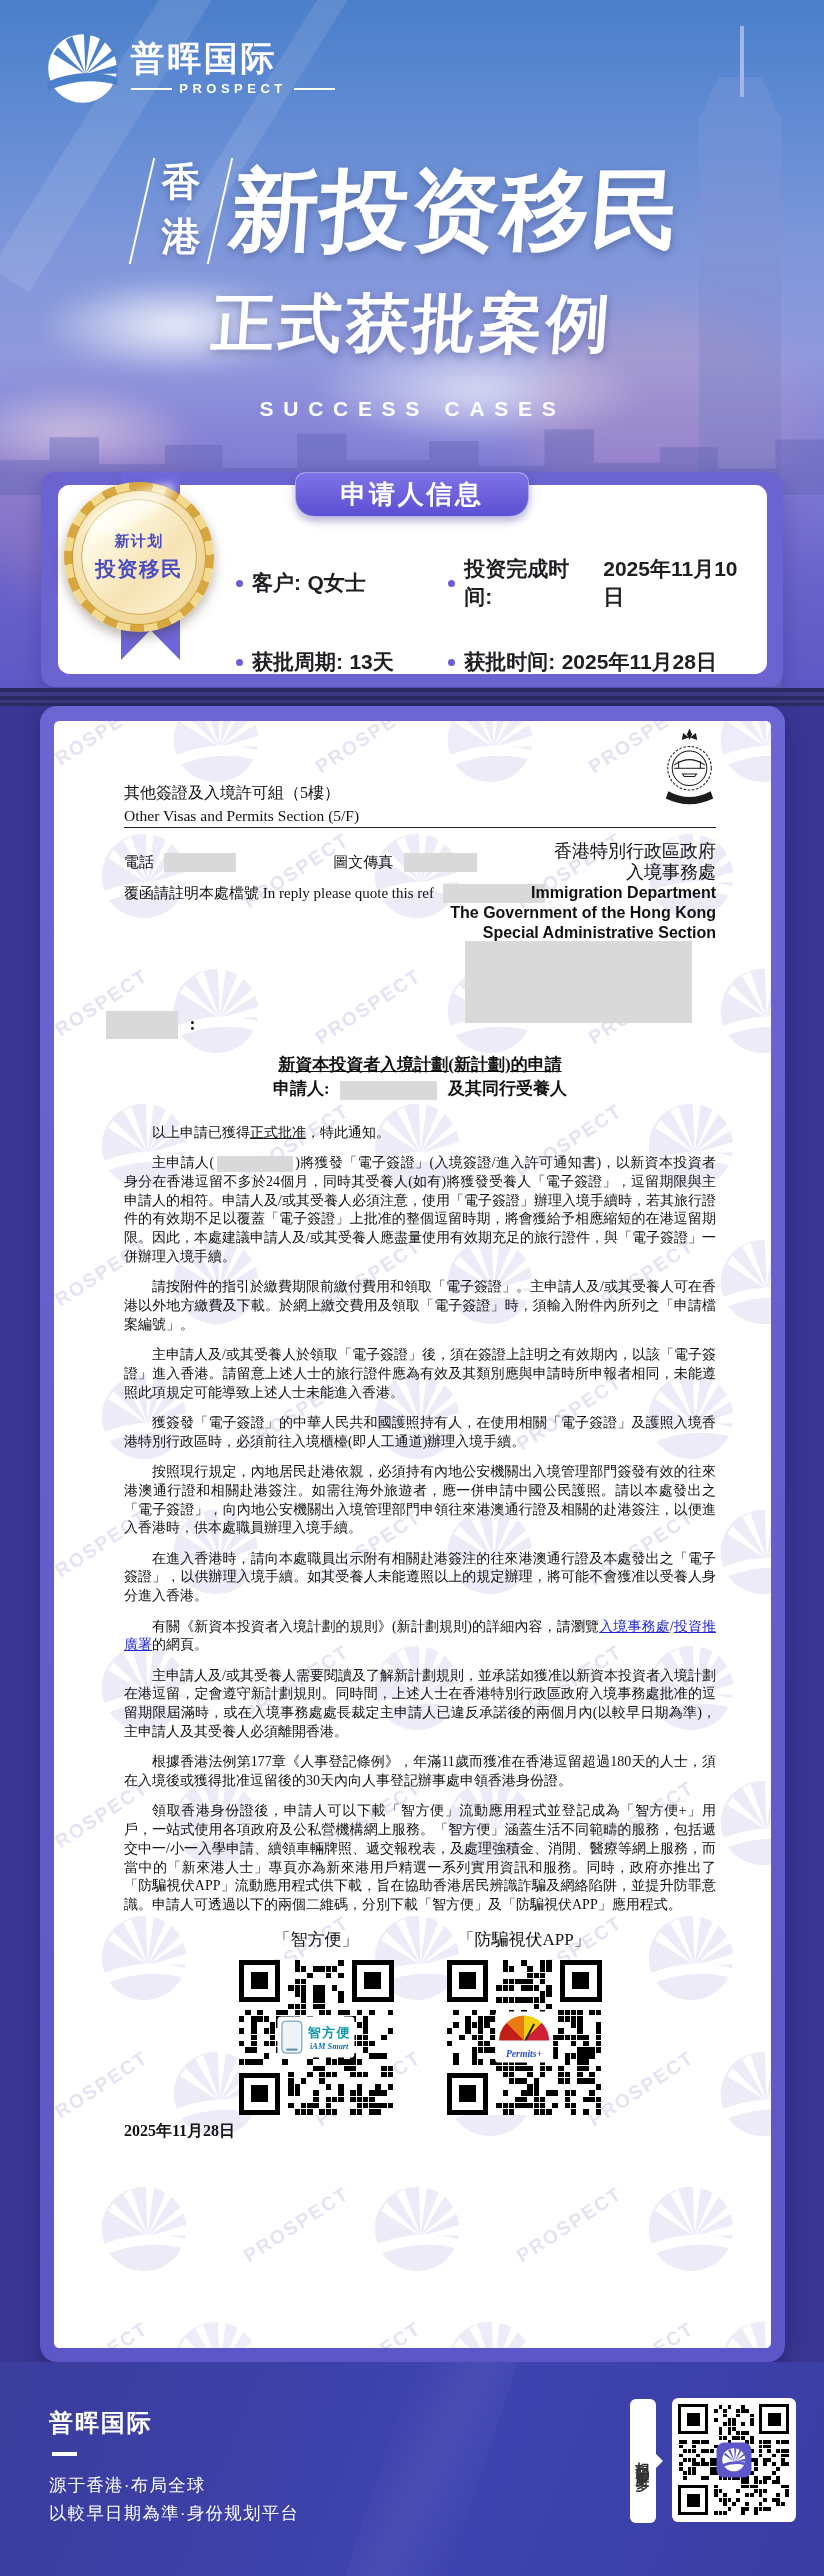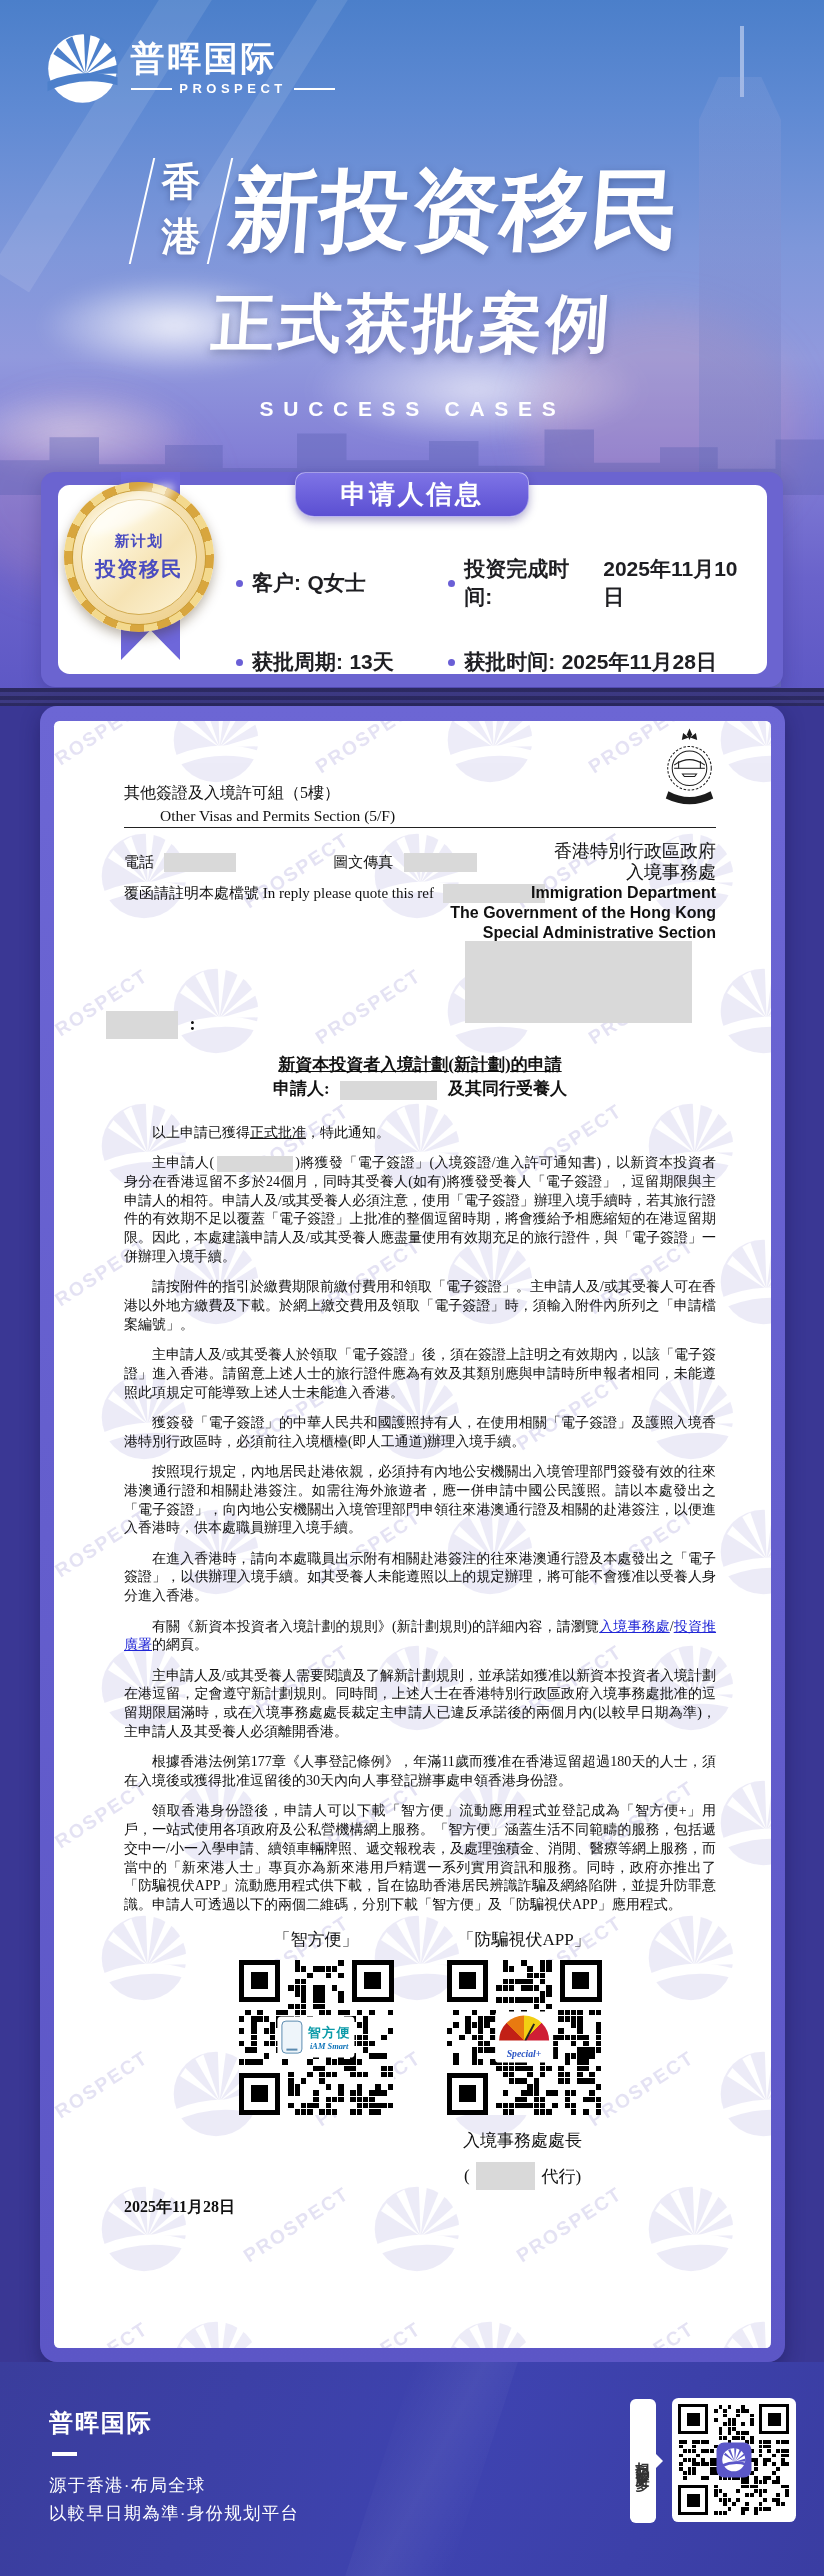--- a/index.html
+++ b/index.html
@@ -67,21 +67,21 @@
   
   .letter-card{position:absolute;left:40px;top:706px;width:745px;height:1656px;border-radius:17px;
     background:linear-gradient(180deg,#6c66d4,#5c56c6);box-shadow:0 7.7px 19.3px rgba(20,18,70,.4);}
   .paper{position:absolute;left:14px;top:15px;width:717px;height:1627px;background:#fff;border-radius:5.2px;overflow:hidden;}
   .wm{position:absolute;inset:0;z-index:0;pointer-events:none;}
   .wm .wm-c{position:absolute;width:90px;height:90px;opacity:.55;}
   .wm .wm-t{position:absolute;font-size:19.3px;letter-spacing:1.9px;color:#dcd9f0;opacity:.75;transform:rotate(-33deg);font-weight:600;}
   .letter-inner{position:absolute;inset:0;z-index:1;font-family:"Liberation Serif","DejaVu Serif",serif;color:#111;}
   .lh-flow{padding:0 55px 0 70px;}
   .sec-cn{margin-top:62px;font-size:16px;}
-  .sec-en{font-size:15.5px;margin-top:2.6px;margin-left:36px;}
+  .sec-en{font-size:15.5px;margin-top:2.6px;}
   .rule{border-bottom:1.3px solid #222;margin-top:2.6px;}
   .crow{display:flex;align-items:center;font-size:15px;}
   .crow.tel{margin-top:24.5px;}
   .crow.ref{margin-top:11.6px;}
   .redact{background:#d9d9d9;display:inline-block;}
   .r-tel{width:72px;height:19.3px;margin-left:10.3px;}
   .r-fax{width:73px;height:19.3px;margin-left:10.3px;}
   .fax-l{margin-left:97px;}
   .r-ref{width:102px;height:19.3px;margin-left:9px;}
   .gov{position:absolute;top:120px;right:55px;text-align:right;}
@@ -1052,21 +1052,21 @@
             <div class="qr-fig">
               <div class="qr-label">「防騙視伏APP」</div>
               <div class="qr">
                 <span class="fq tl"></span>
                 <span class="fq tr"></span>
                 <span class="fq bl"></span>
                 <span class="qr-logo scam">
                   <span class="gauge">
                       <span class="needle"></span>
                     </span>
-                  <span class="en">Special+</span>
+                  <span class="en">Permits+</span>
                 </span>
               <i style="grid-area:1/10"></i>
                   <i style="grid-area:1/13"></i>
                   <i style="grid-area:1/16"></i>
                   <i style="grid-area:1/17"></i>
                   <i style="grid-area:2/10"></i>
                   <i style="grid-area:2/11"></i>
                   <i style="grid-area:2/14"></i>
                   <i style="grid-area:2/16"></i>
                   <i style="grid-area:2/17"></i>
@@ -1279,28 +1279,20 @@
                   <i style="grid-area:25/15"></i>
                   <i style="grid-area:25/16"></i>
                   <i style="grid-area:25/17"></i>
                   <i style="grid-area:25/21"></i>
                   <i style="grid-area:25/23"></i>
                   <i style="grid-area:25/25"></i>
                 </div>
             </div>
           </div>
 
-          <div class="sig">
-            <div>入境事務處處長</div>
-            <div class="sig-row">
-              <span>(</span>
-              <span class="redact r-sign"></span>
-              <span>代行)</span>
-            </div>
-          </div>
 
           <div class="l-date">2025年11月28日</div>
         </div>
       </div>
     </div>
   </div>
 
   <div class="footer">
     <div class="f-brand">普晖国际</div>
     <div class="f-dash"></div>

